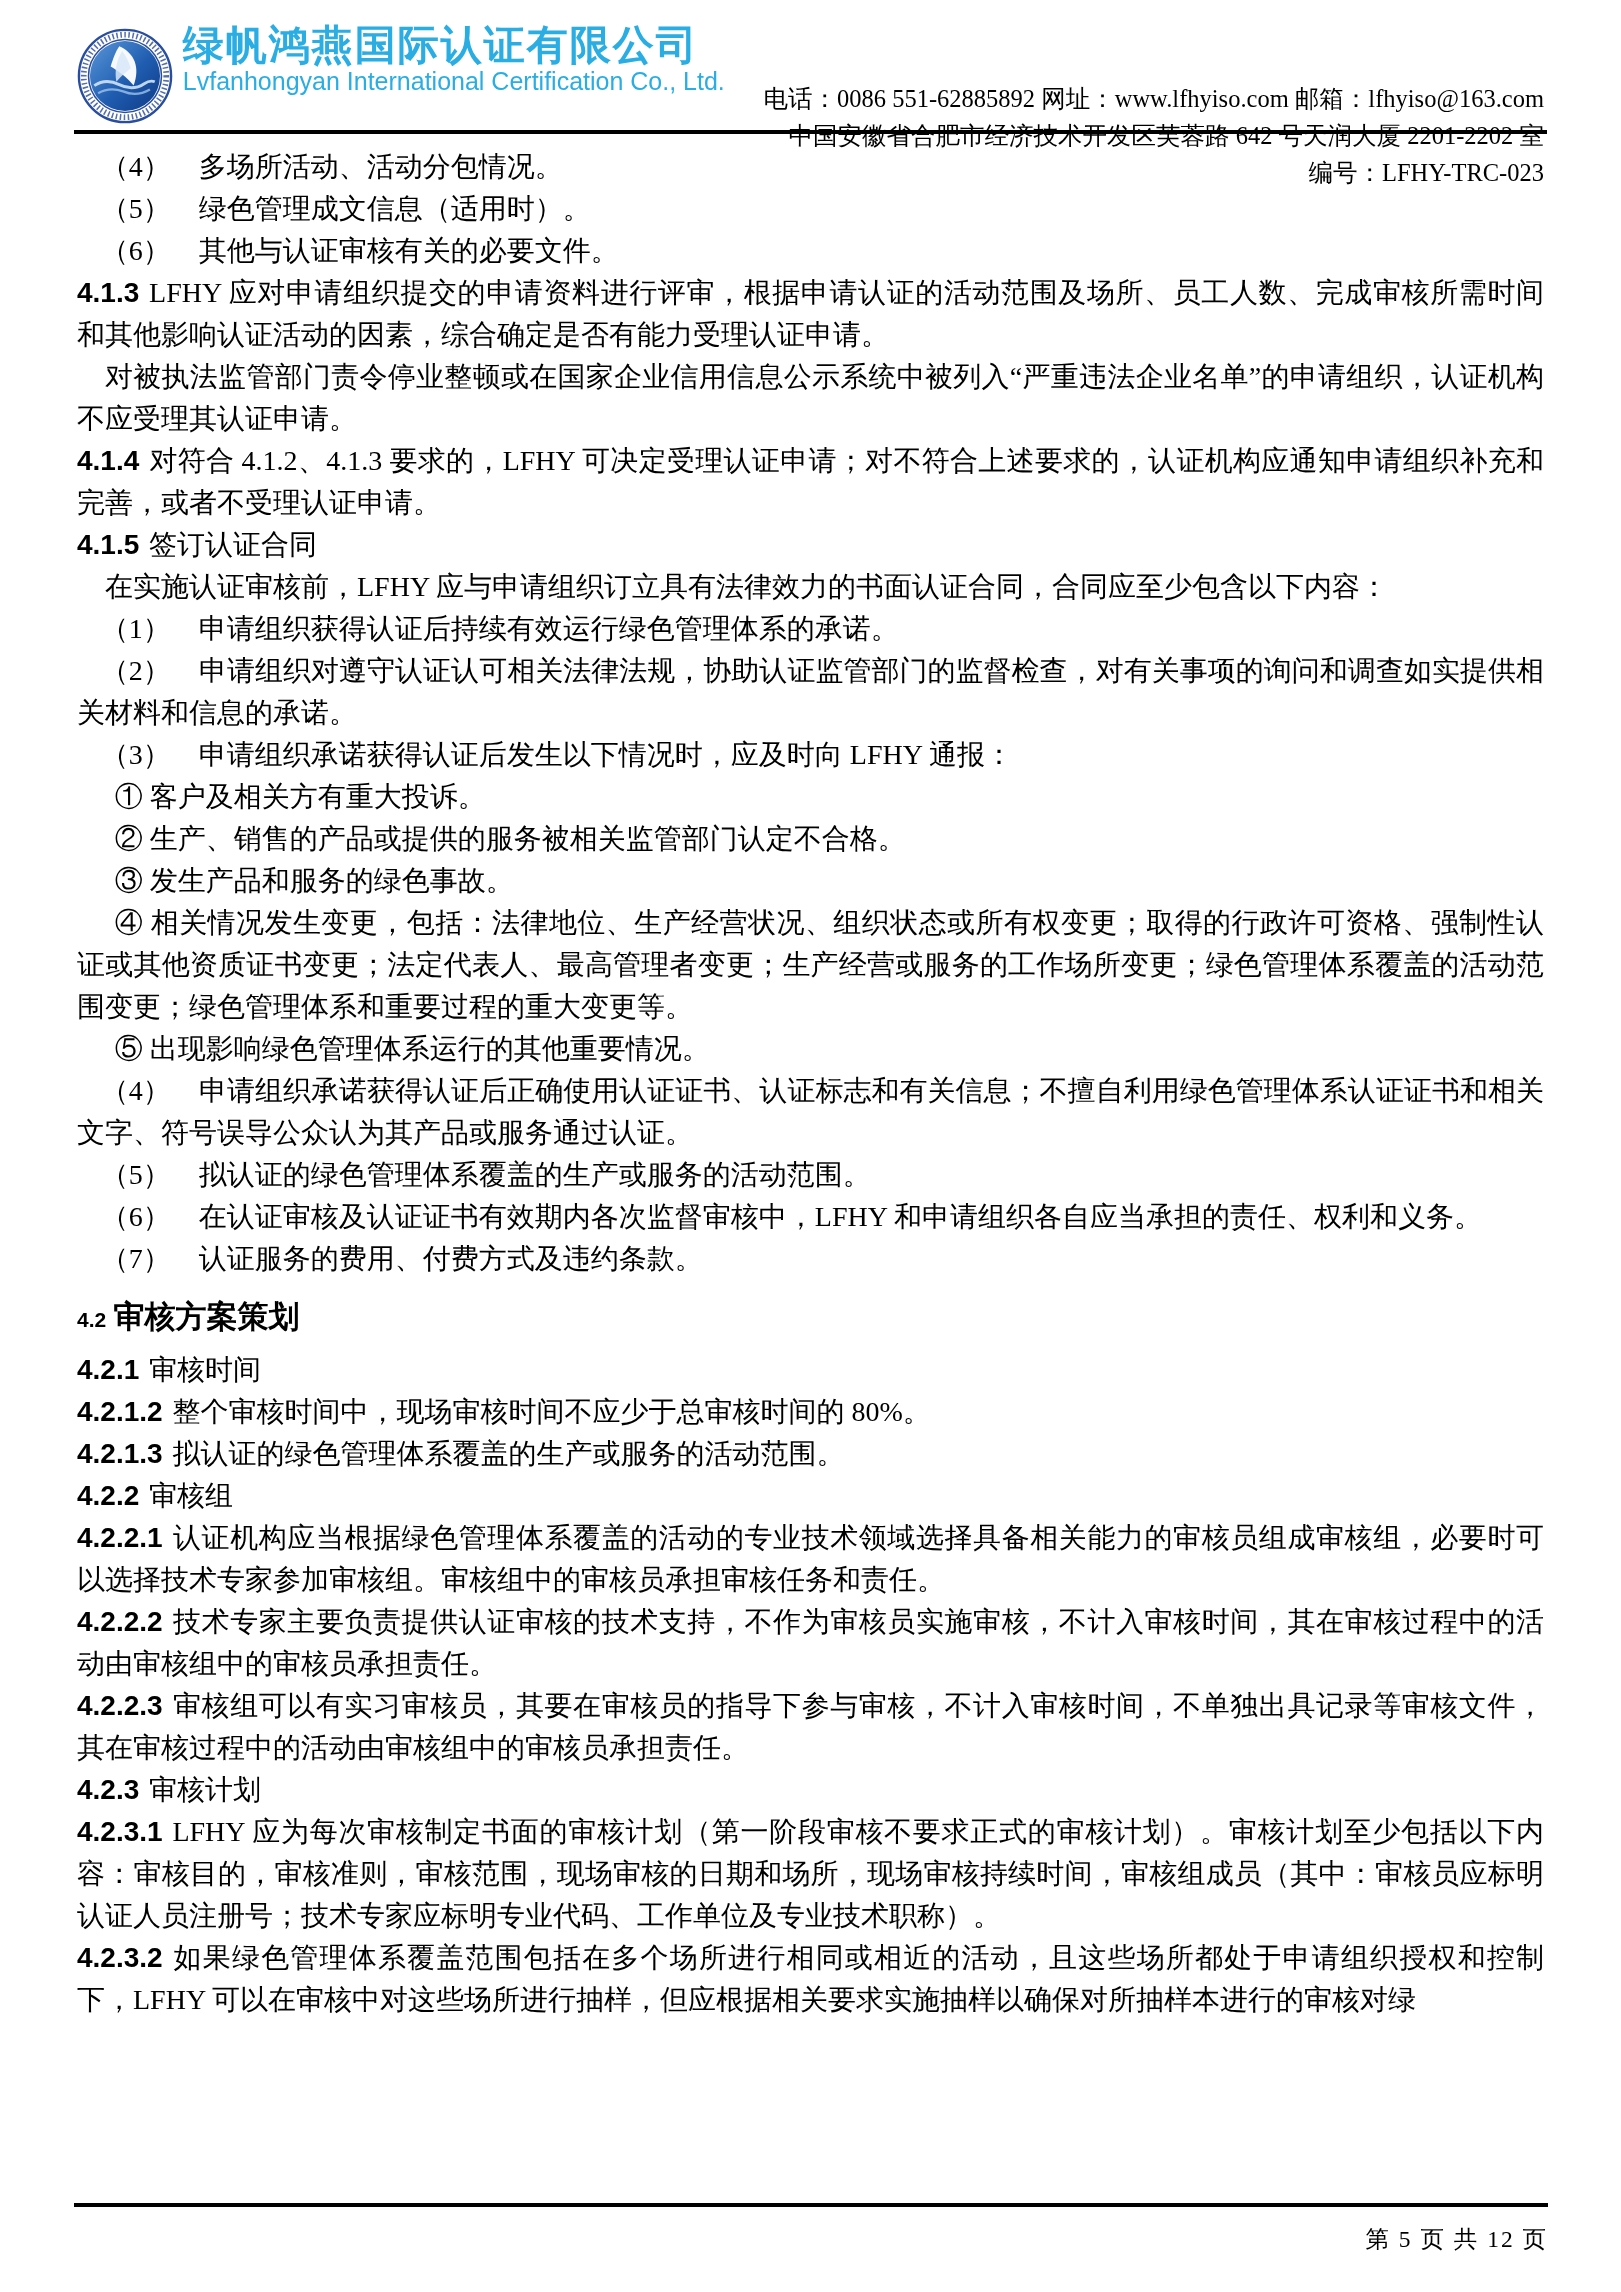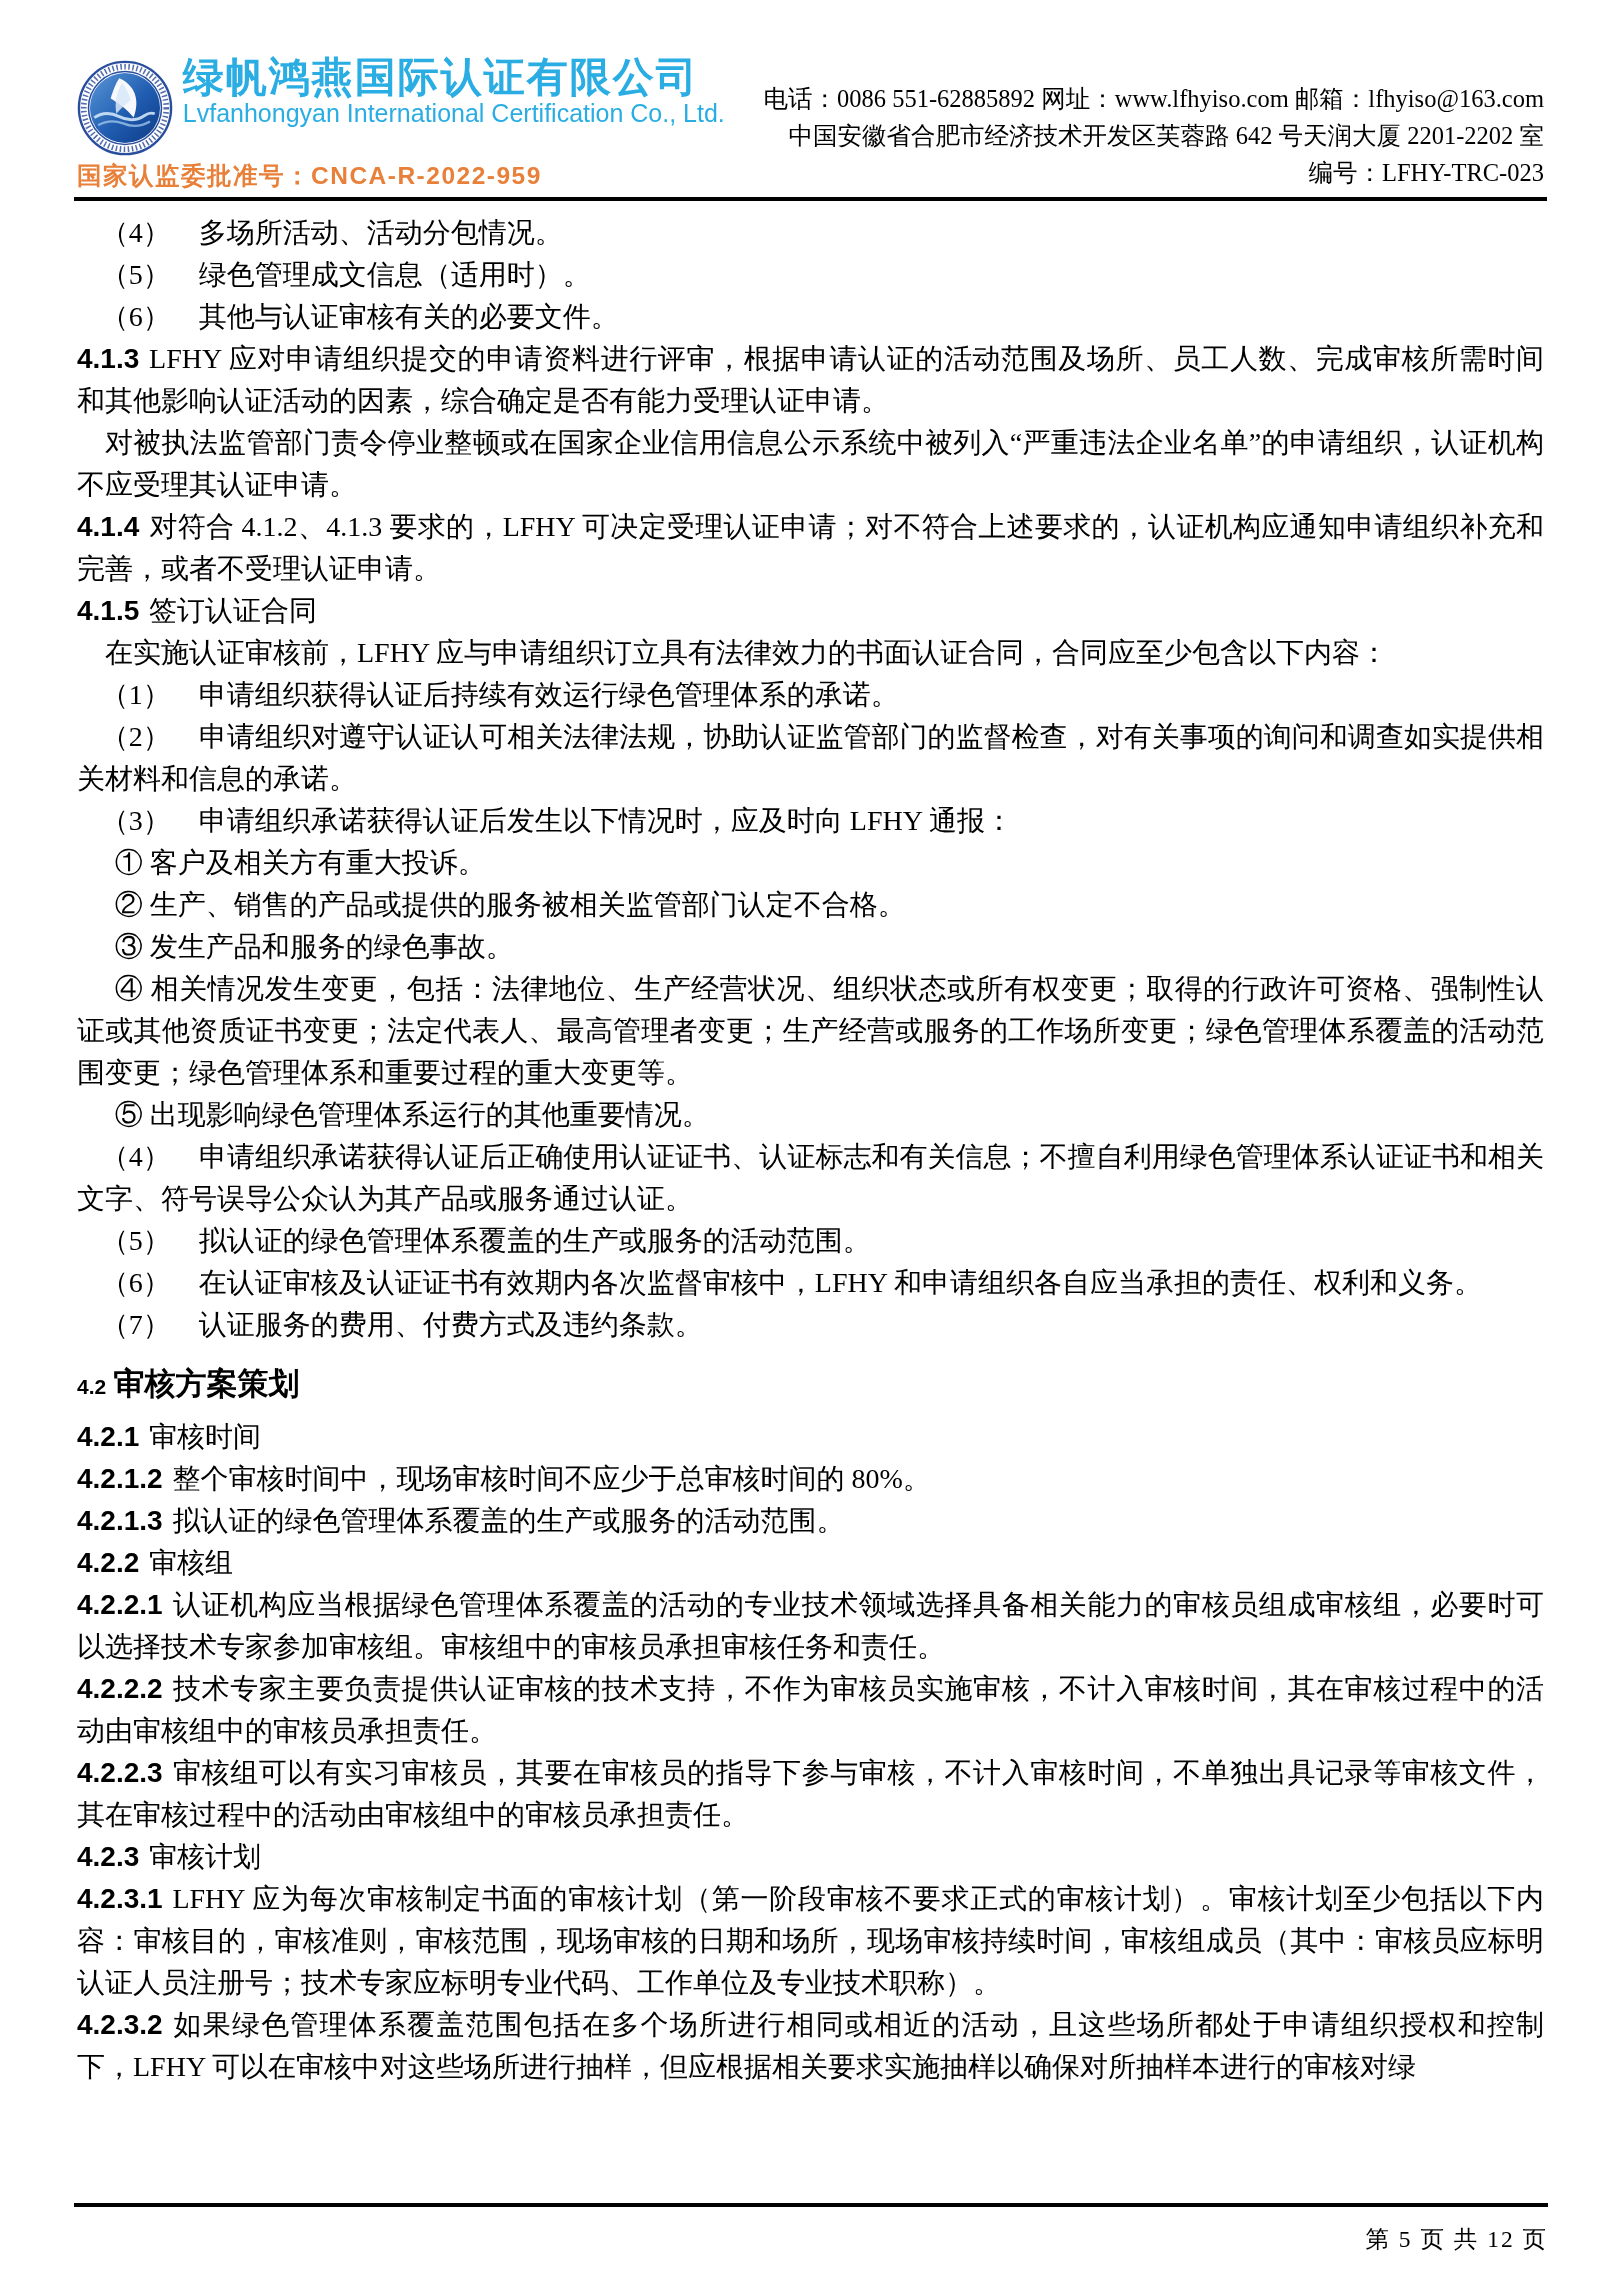--- a/index.html
+++ b/index.html
@@ -4,21 +4,21 @@
 <style>
   html,body{margin:0;padding:0;}
   body{
     width:1621px;height:2293px;background:#ffffff;position:relative;
     font-family:"Liberation Serif","DejaVu Serif",serif;color:#000;
     overflow:hidden;
   }
   .page{position:absolute;inset:0;}
 
   
-  .header{padding:54px 77px 0 77px;position:relative;}
+  .header{padding:22px 77px 0 77px;position:relative;}
   .header-row{display:flex;align-items:flex-start;}
   .logo{width:96px;height:96px;flex:0 0 auto;margin-top:5.9px;}
   .brand{margin-left:9.8px;display:flex;flex-direction:column;}
   .brand-cn{
     font-family:"Liberation Sans","DejaVu Sans",sans-serif;
     font-size:41px;line-height:47px;font-weight:600;letter-spacing:2px;
   }
   .brand-en{
     font-family:"Liberation Sans","DejaVu Sans",sans-serif;
     font-size:25px;line-height:25.5px;font-weight:500;
@@ -82,21 +82,20 @@
         <path d="M44 19 C60 26 66 41 59 60 C52 51 42 44 35 40 C38 31 40 25 44 19 Z" fill="#ffffff" opacity="0.96"></path>
         <path d="M47 24 C41 34 39 45 41 56 C46 50 51 46 56 42 C54 35 51 29 47 24 Z" fill="#d8e8f8" opacity="0.85"></path>
         <path d="M18 60 Q30 52 44 59 Q58 66 70 58 Q76 54 81 56" fill="none" stroke="#cfe4f7" stroke-width="3" opacity="0.9"></path>
         <path d="M22 68 Q34 61 48 66 Q62 72 76 64" fill="none" stroke="#9cc3ea" stroke-width="2.4" opacity="0.8"></path>
       </svg>
       <div class="brand">
         <div class="brand-cn" style="color:#29ade3;">绿帆鸿燕国际认证有限公司</div>
         <div class="brand-en" style="color:#29ade3;">Lvfanhongyan International Certification Co., Ltd.</div>
       </div>
     </div>
-    <div class="approval" style="color:#e8803a;">国家认监委批准号：CNCA-R-2022-959</div>
     <div class="contact">
       <div>电话：0086 551-62885892 网址：www.lfhyiso.com 邮箱：lfhyiso@163.com</div>
       <div>中国安徽省合肥市经济技术开发区芙蓉路 642 号天润大厦 2201-2202 室</div>
       <div>编号：LFHY-TRC-023</div>
     </div>
   </div>
   <div class="header-rule"></div>
 
   <div class="doc">
     <p class="para p-list">（4）　多场所活动、活动分包情况。</p>

